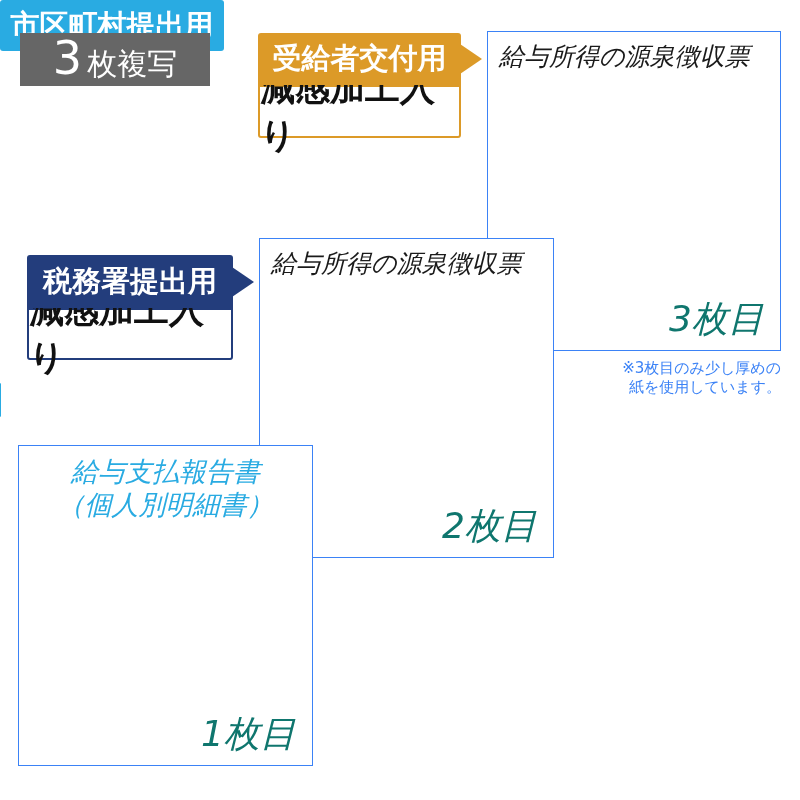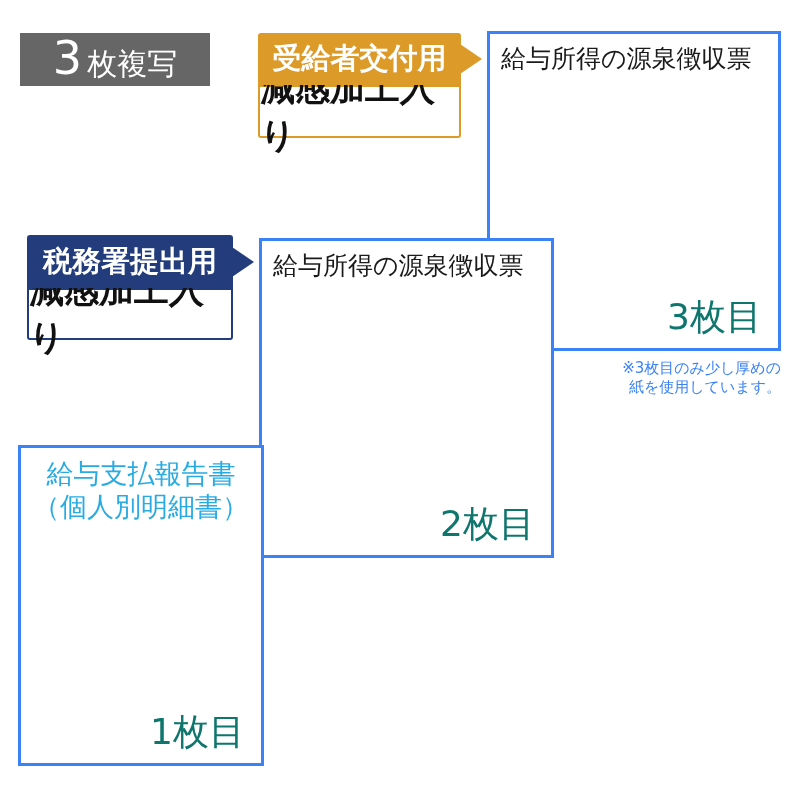--- a/index.html
+++ b/index.html
@@ -20,25 +20,26 @@
     display: flex; align-items: baseline; justify-content: center;
     color: #ffffff;
   }
   .badge .num { font-size: 46px; font-weight: 500; line-height: 50px; margin-right: 5px; }
   .badge .lbl { font-size: 30px; font-weight: 500; }
 
   
   .sheet {
     position: absolute;
     background: #ffffff;
-    border: 3px solid #3b82f6;
+    border: 1px solid #3b82f6;
+    font-style: italic;
   }
   .sheet-3 { left: 487px; top: 31px;  width: 294px; height: 320px; z-index: 1; }
   .sheet-2 { left: 259px; top: 238px; width: 295px; height: 320px; z-index: 2; }
-  .sheet-1 { left: 18px;  top: 445px; width: 246px; height: 321px; z-index: 3; }
+  .sheet-1 { left: 18px;  top: 445px; width: 295px; height: 321px; z-index: 3; }
   .sheet-title {
     position: absolute; top: 8px; left: 11px;
     font-size: 25px; color: #1a1a1a; white-space: nowrap;
   }
   .sheet-num {
     position: absolute; right: 16px; bottom: 6px;
     font-size: 36px; color: #0f766e;
   }
   .sheet1-title {
     position: absolute; top: 10px; left: 0; width: 100%;
@@ -64,21 +65,21 @@
   .callout-sub {
     display: flex; align-items: center; justify-content: center;
     background: #ffffff; color: #111111;
     font-weight: 600; font-size: 35px;
     border-radius: 0 0 3px 3px;
   }
   .callout-recipient { left: 258px; top: 33px; width: 203px; }
   .callout-recipient .callout-head { height: 52px; background: #DC9A28; }
   .callout-recipient .callout-sub  { height: 53px; border: 2px solid #DC9A28; }
 
-  .callout-taxoffice { left: 27px; top: 235px; width: 206px; }
+  .callout-taxoffice { left: 27px; top: 255px; width: 206px; }
   .callout-taxoffice .callout-head { height: 53px; background: #233D7C; }
   .callout-taxoffice .callout-sub  { height: 52px; border: 2px solid #233D7C; }
 
   .callout-municipality {
     left: 337px; top: 715px; width: 224px; height: 51px;
     background: #29ABE2; border-radius: 3px;
     display: flex; align-items: center; justify-content: center;
     color: #ffffff; font-weight: bold; font-size: 29px;
     z-index: 4;
   }
@@ -143,14 +144,18 @@
   </div>
 
   <div class="callout callout-taxoffice">
     <div class="callout-head" style="background: rgb(35, 61, 124);">
       <span>税務署提出用</span>
       <span class="arrow-right" style="border-left-color: rgb(35, 61, 124);"></span>
     </div>
     <div class="callout-sub" style="border-color: rgb(35, 61, 124);">減感加工入り</div>
   </div>
 
+  <div class="callout-municipality" style="background: rgb(41, 171, 226);">
+    <span class="arrow-left" style="border-right-color: rgb(41, 171, 226);"></span>
+    <span>市区町村提出用</span>
+  </div>
 
 </div>
 
 </body></html>

